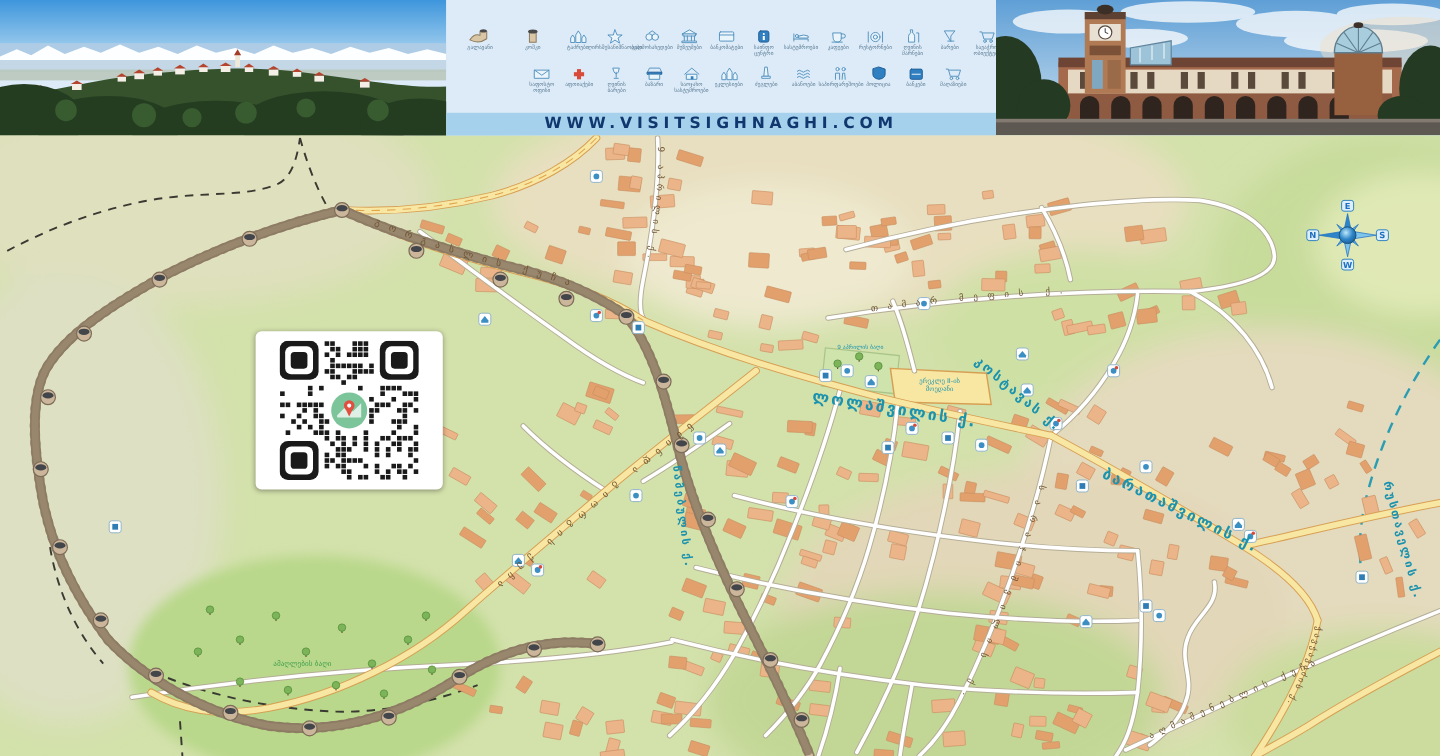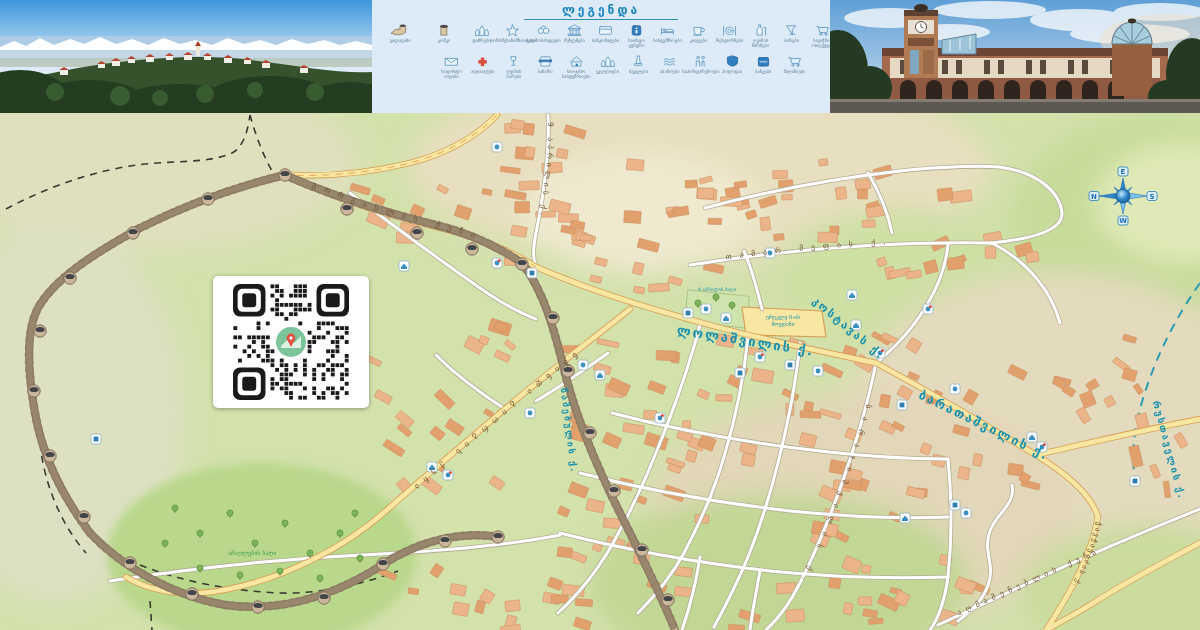--- a/index.html
+++ b/index.html
@@ -103,21 +103,20 @@
             <circle cx="120" cy="96" r="10"></circle>
             <circle cx="205" cy="94" r="9"></circle>
             <circle cx="255" cy="90" r="8"></circle>
             <circle cx="315" cy="92" r="9"></circle>
             <circle cx="160" cy="98" r="8"></circle>
         </g>
       </svg>
     </div>
 
     <div class="legend">
-      <div class="leg-title"><b>ლეგენდა</b></div>
       <div class="leg-rows">
         <div class="leg-row r1">
             <div class="leg-item big">
               <span class="leg-ico">
                 <svg viewBox="0 0 20 16">
                   <g fill="#eaf4fb" stroke="#4f8fbe" stroke-width="0.9" stroke-linejoin="round" stroke-linecap="round">
                     <path d="M1 12 Q5 6 10 8 L10 4 L16 4 L16 11 Q9 16 1 12 Z" fill="#d9c6a4" stroke="#8d7a5f"></path>
                     <ellipse cx="13" cy="4" rx="3" ry="1.4" fill="#4a4a4a" stroke="none"></ellipse>
                   </g>
                 </svg>
@@ -409,20 +408,23 @@
                     <path d="M3 4h2l2 7h8l2-6H6" fill="none"></path>
                     <circle cx="8" cy="13" r="1.3"></circle>
                     <circle cx="14" cy="13" r="1.3"></circle>
                   </g>
                 </svg>
               </span>
               <span class="leg-label">მაღაზიები</span>
             </div>
           </div>
       </div>
+      <div class="site-band">
+          <span>WWW.VISITSIGHNAGHI.COM</span>
+        </div>
     </div>
 
     <div class="photo ph-right">
       <svg width="370" height="113" viewBox="0 0 370 113">
         <defs>
           <linearGradient id="sky2" x1="0" y1="0" x2="0" y2="1">
             <stop offset="0" stop-color="#5f9fd6"></stop>
               <stop offset="1" stop-color="#cfe2ef"></stop>
           </linearGradient>
         </defs>

